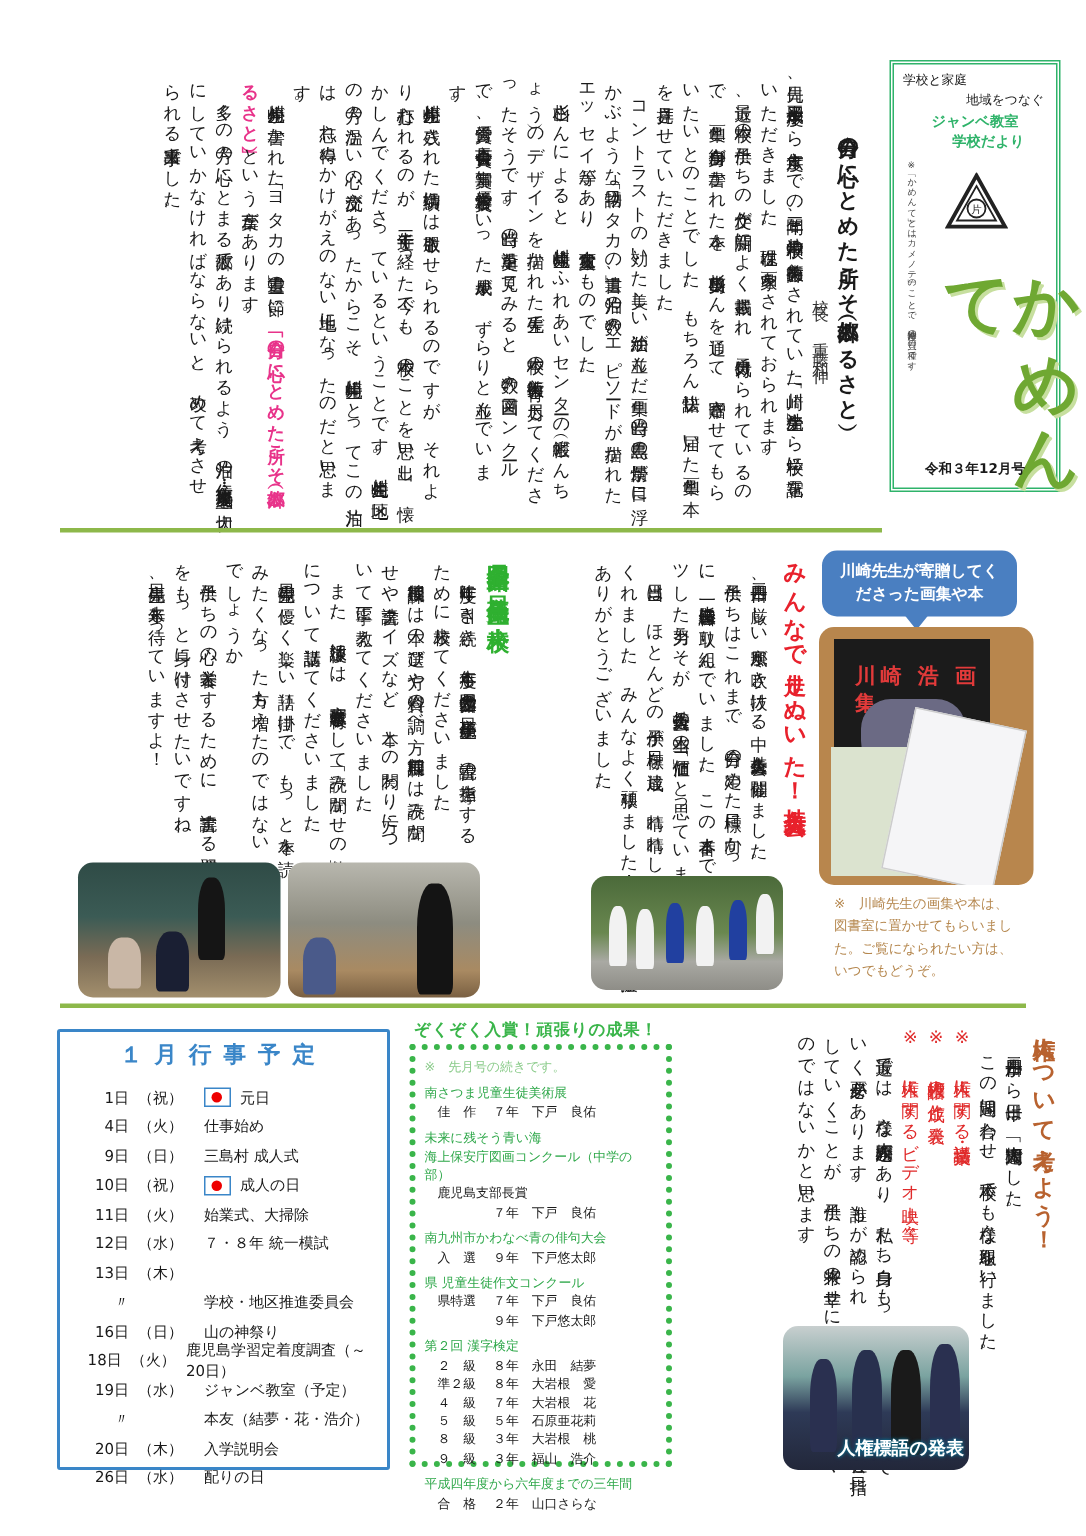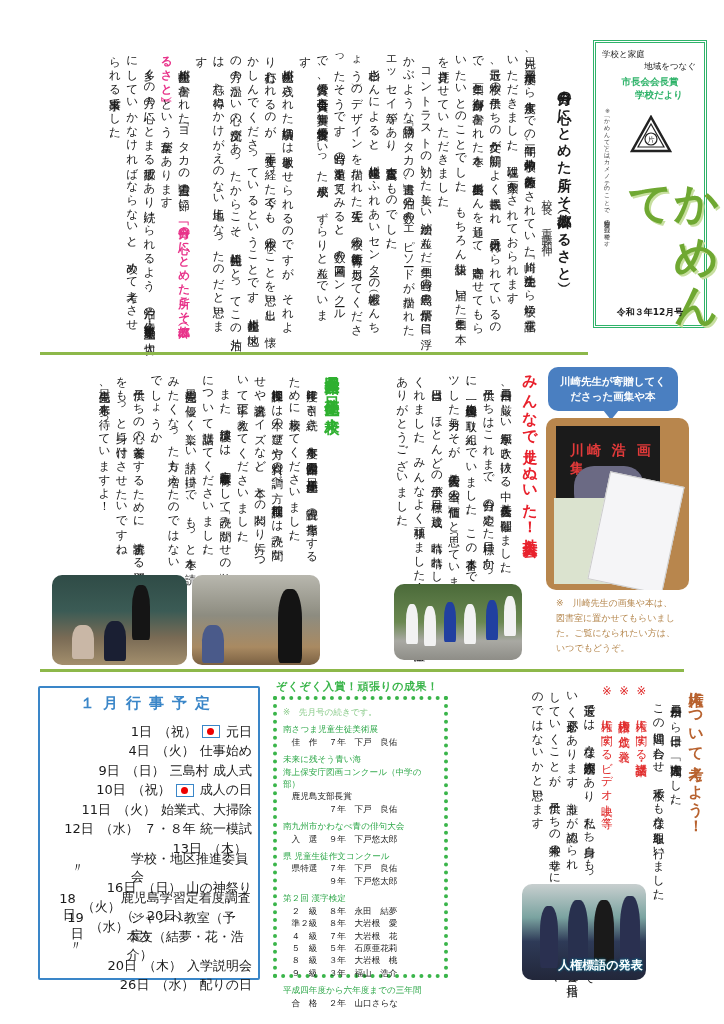--- a/index.html
+++ b/index.html
@@ -43,21 +43,21 @@
 
   .photo1{left:52px;top:575px;width:135px;height:90px;background:linear-gradient(180deg,#2f4b46 0%,#3b5b55 40%,#7a6b55 70%,#a38f6d 100%);}
   .photo2{left:192px;top:575px;width:128px;height:90px;background:linear-gradient(180deg,#b8b7ae 0%,#8d8c80 45%,#a98a62 80%,#7a6042 100%);}
   .photo3{left:394px;top:584px;width:128px;height:76px;background:linear-gradient(180deg,#4b6a3a 0%,#6a8850 50%,#a9a9a3 75%,#8e8d87 100%);}
   .figure{position:absolute;border-radius:40% 40% 10% 10%;}
 
   
   .sched{left:38px;top:686px;width:222px;height:294px;border:2px solid #3a86c8;border-radius:2px;box-sizing:border-box;}
   .sched-title{position:absolute;left:0;right:0;top:6px;text-align:center;color:#3a86c8;font-weight:bold;font-size:15px;letter-spacing:8px;}
   .sched-rows{position:absolute;left:16px;top:34px;right:6px;}
-  .sched-row{display:flex;height:19.5px;align-items:center;font-size:13px;justify-content:flex-end;}
+  .sched-row{display:flex;height:19.5px;align-items:center;font-size:10px;}
   .sched-row .d{width:30px;text-align:right;}
   .sched-row .w{width:44px;padding-left:6px;}
   .sched-row .flag{display:inline-block;width:16px;height:11px;border:1px solid #3a86c8;margin-right:6px;position:relative;background:#fff;vertical-align:middle;}
   .sched-row .flag:after{content:"";position:absolute;left:4px;top:2px;width:7px;height:7px;border-radius:50%;background:#e00;}
 
   
   .awards-title{left:276px;top:679px;font-size:11px;font-weight:bold;color:#3ab54a;letter-spacing:0.5px;}
   .awards{left:273px;top:696px;width:175px;height:282px;border:4px dotted #3ab54a;box-sizing:border-box;padding:6px 6px;font-size:8.6px;line-height:12.4px;}
   .awards .g{color:#2fa84a;font-weight:normal;}
   .awards .muted{color:#8acb8a;}
@@ -69,21 +69,21 @@
   .photo4{left:522px;top:884px;width:124px;height:96px;background:linear-gradient(180deg,#c8cfcf 0%,#7aa3a0 35%,#2e3a57 60%,#22273a 100%);}
   .photo4 .cap{position:absolute;left:0;right:0;bottom:6px;text-align:center;color:#fff;font-weight:bold;font-size:12px;text-shadow:0 0 3px #0a6a8a,0 0 2px #0a6a8a;margin-left:33px;}
 </style>
 </head>
 <body>
 
 <div class="abs masthead">
   <div class="tag1">学校と家庭</div>
   <div class="tag2">地域をつなぐ</div>
   <div class="school">
-    <div>市長会会長賞</div>
+    <div>ジャンベ教室</div>
     <div style="padding-left:18px;">学校だより</div>
   </div>
   <div class="note vt">※「かめんて」とは「カメノテ」のことで、片泊特産の貝の一種です。</div>
   <svg class="emblem" viewBox="0 0 42 38">
     <polygon points="21,2 40,36 2,36" fill="#fff" stroke="#222" stroke-width="2.5"></polygon>
     <polygon points="21,9 34,32 8,32" fill="none" stroke="#222" stroke-width="1.2"></polygon>
     <circle cx="21" cy="24" r="6" fill="#fff" stroke="#222" stroke-width="1.2"></circle>
     <text x="21" y="27" font-size="7" text-anchor="middle" fill="#222" font-family="DejaVu Sans, sans-serif">片</text>
   </svg>
   <div class="big vt">かめんて</div>

